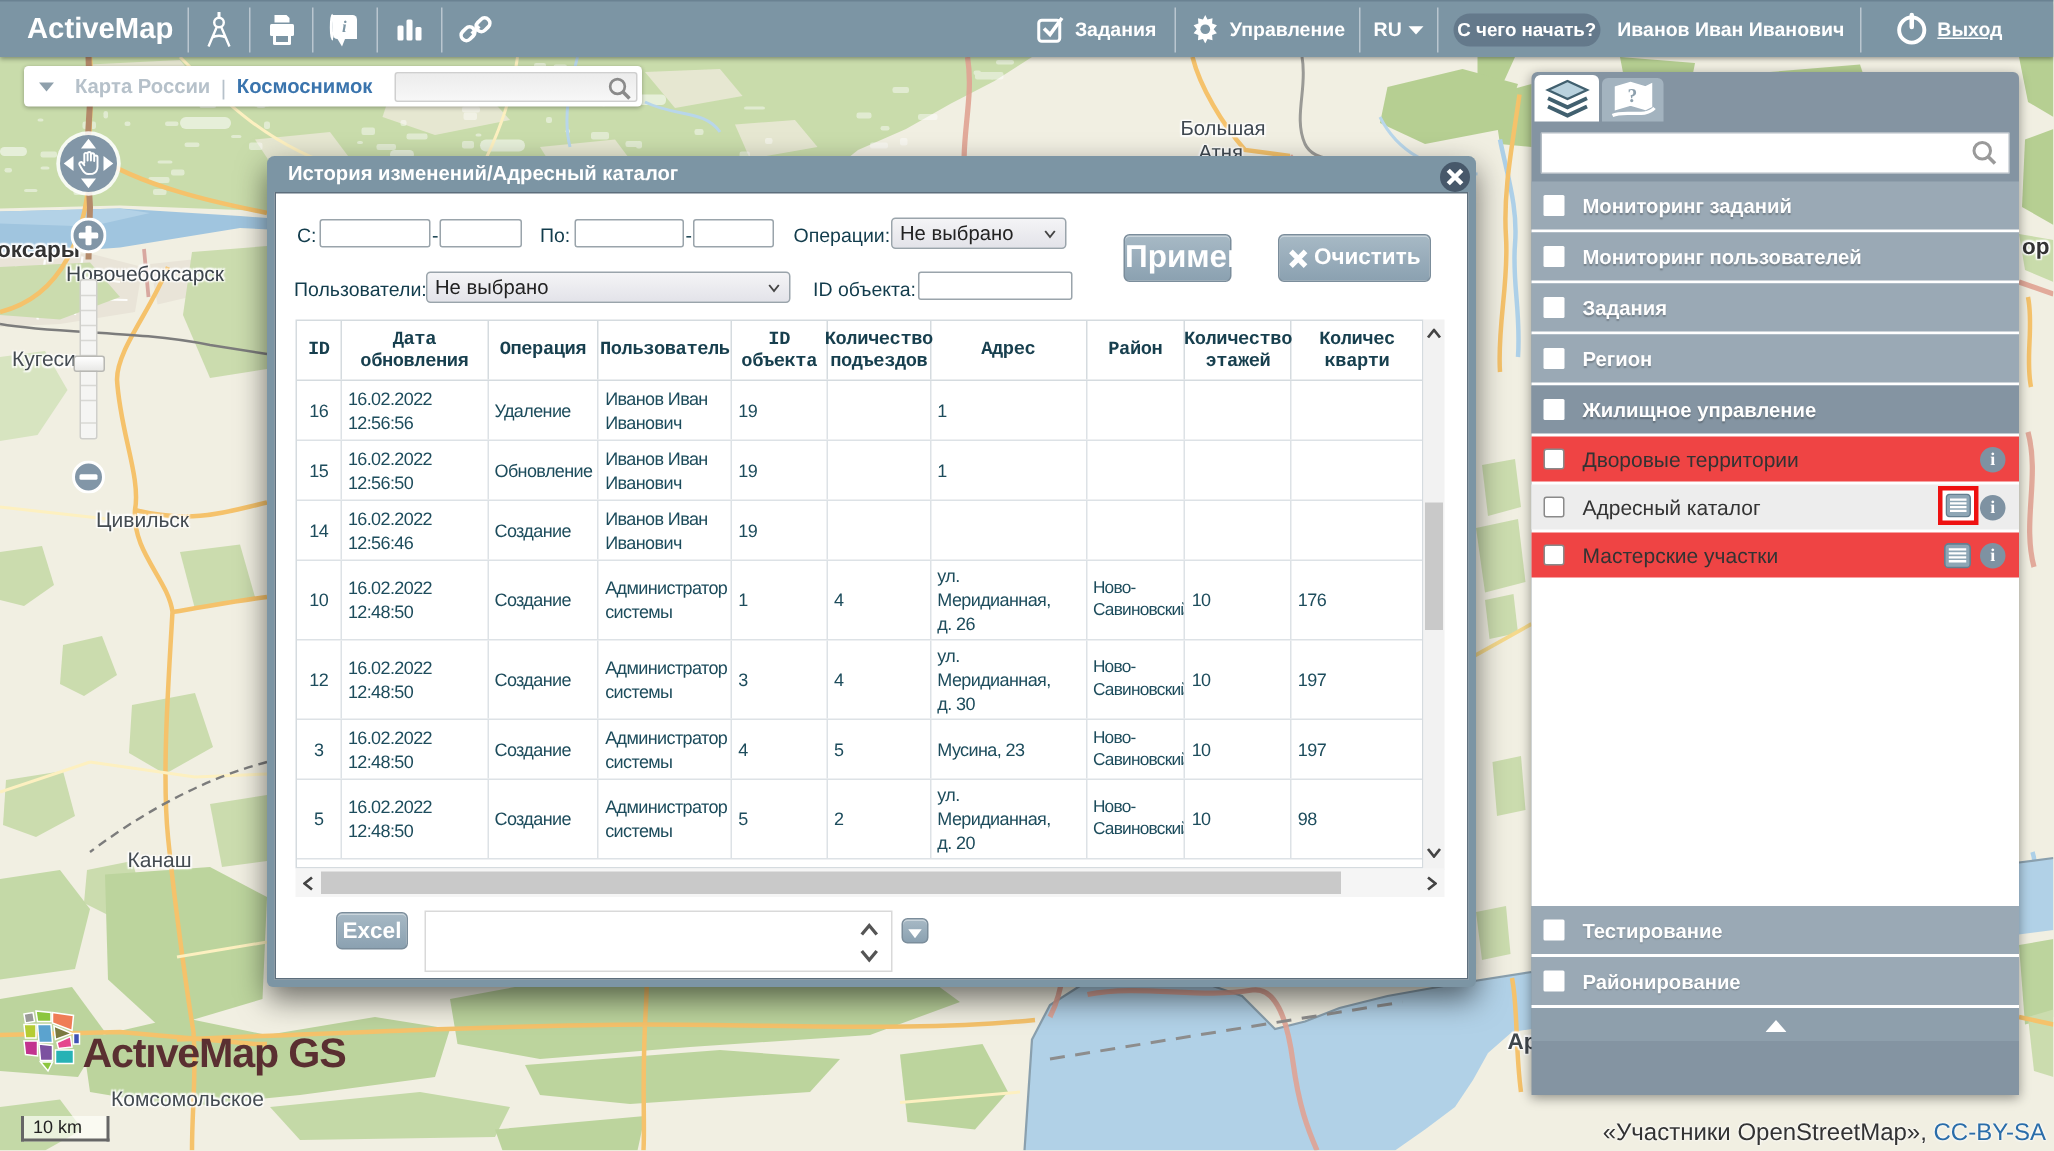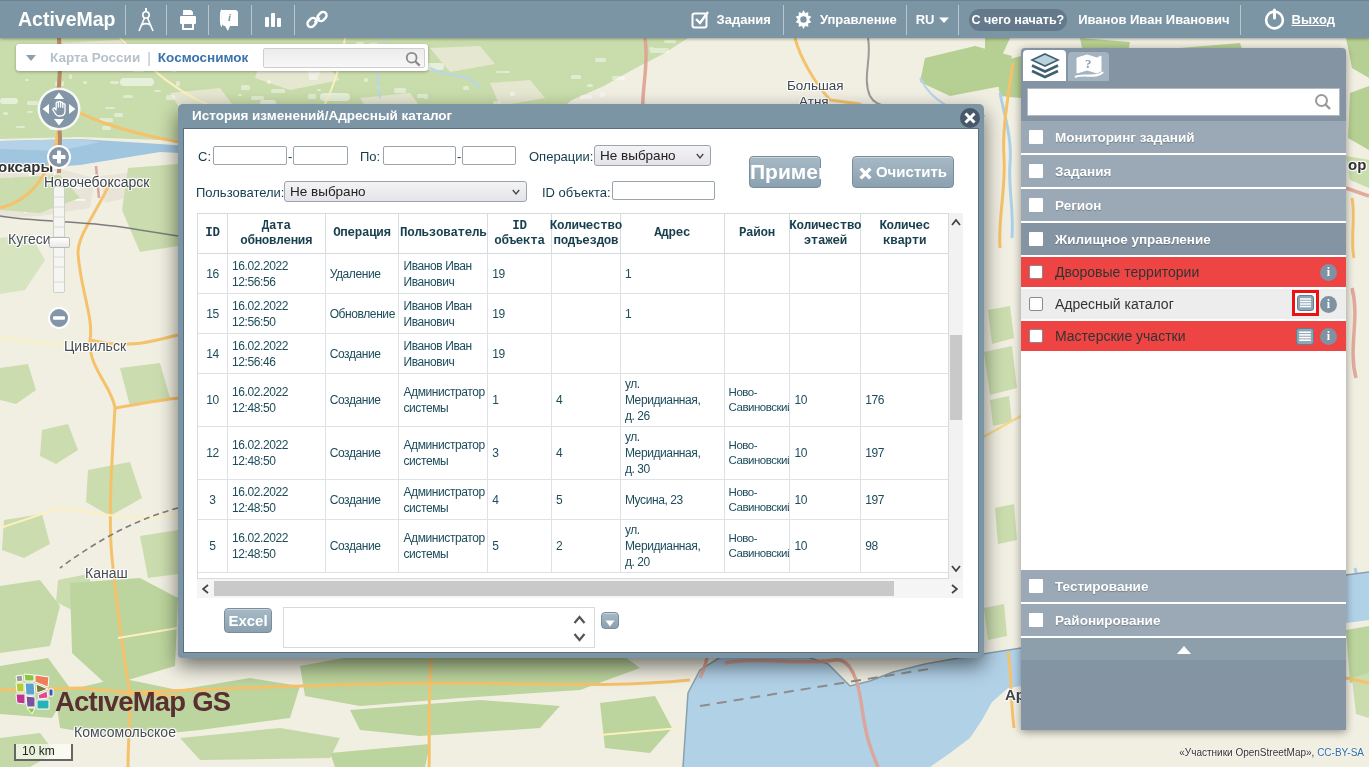--- a/index.html
+++ b/index.html
@@ -29,21 +29,21 @@
   border-top:6px solid #8fa0ac; margin-left:10px; }
 #basebar .b1 { color:#b6c1ca; font-weight:bold; font-size:13.5px; margin-left:14px; }
 #basebar .bsep { color:#b6c1ca; font-size:14px; margin:0 7px; font-weight:normal;}
 #basebar .b2 { color:#3a74ad; font-weight:bold; font-size:13.5px; }
 #basebar .bsearch { margin-left:auto; margin-right:3px; width:162px; height:20px;
   background:linear-gradient(#ececec,#f7f7f7); border:1px solid #cfcfcf; border-radius:2px; position:relative;}
 
 #scalebar { position:absolute; left:14px; top:744px; width:59px; height:17px; z-index:15;
   background:rgba(255,255,250,.65); border:2px solid #666; border-top:none; font-size:12px; color:#222;
   padding-left:6px; }
-#attrib { position:absolute; right:5px; top:747px; z-index:15; font-size:10px; color:#333;
+#attrib { position:absolute; right:5px; top:747px; z-index:15; font-size:16px; color:#333;
   text-shadow:0 0 2px #fff,0 0 2px #fff; }
 #attrib a { color:#2a6da9; text-decoration:none; }
 
 #dlg { position:absolute; left:178px; top:104px; width:806px; height:554px; background:#7c95a4;
   border-radius:5px 5px 4px 4px; box-shadow:0 8px 20px rgba(0,0,0,.55); z-index:30; }
 #dlg .hdr { height:24px; color:#fff; font-weight:bold; font-size:13.5px; line-height:24px; padding-left:14px; }
 #dlg .close { position:absolute; right:4px; top:4px; width:20px; height:20px; border-radius:50%;
   background:#47586a; color:#fff; text-align:center; }
 #dlg .body { position:absolute; left:5px; right:5px; top:24px; bottom:5px; background:#fff;
   border:1px solid #5d6e7c; }
@@ -798,20 +798,21 @@
     </div>
   </div>
   <div class="srch">
     <input style="">
     <svg width="18" height="18" viewBox="0 0 18 18" style="position:absolute; right:14px; top:12px">
       <circle cx="7.5" cy="7.5" r="5.5" fill="none" stroke="#9a9a9a" stroke-width="2"></circle>
       <path d="M11.5 11.5 L16 16" stroke="#9a9a9a" stroke-width="2.4"></path>
       </svg>
   </div>
   <div class="grow"><div class="cb"></div>Мониторинг заданий</div>
+  <div class="grow"><div class="cb"></div>Мониторинг пользователей</div>
   <div class="grow"><div class="cb"></div>Задания</div>
   <div class="grow"><div class="cb"></div>Регион</div>
   <div class="grow dark" style="border-bottom:none; height:32px"><div class="cb"></div>Жилищное управление</div>
   <div class="wpanel">
     <div class="lrow"><div class="cb"></div>Дворовые территории
       <div class="iinfo">i</div>
     </div>
     <div class="lrow hl"><div class="cb"></div>Адресный каталог
       <div style="position:absolute; right:27px; top:1px; width:27px; height:26px; border:3px solid #ee1111; background:#fff">
         <svg width="17" height="16" viewBox="0 0 17 16" style="margin:2px 0 0 2px">

